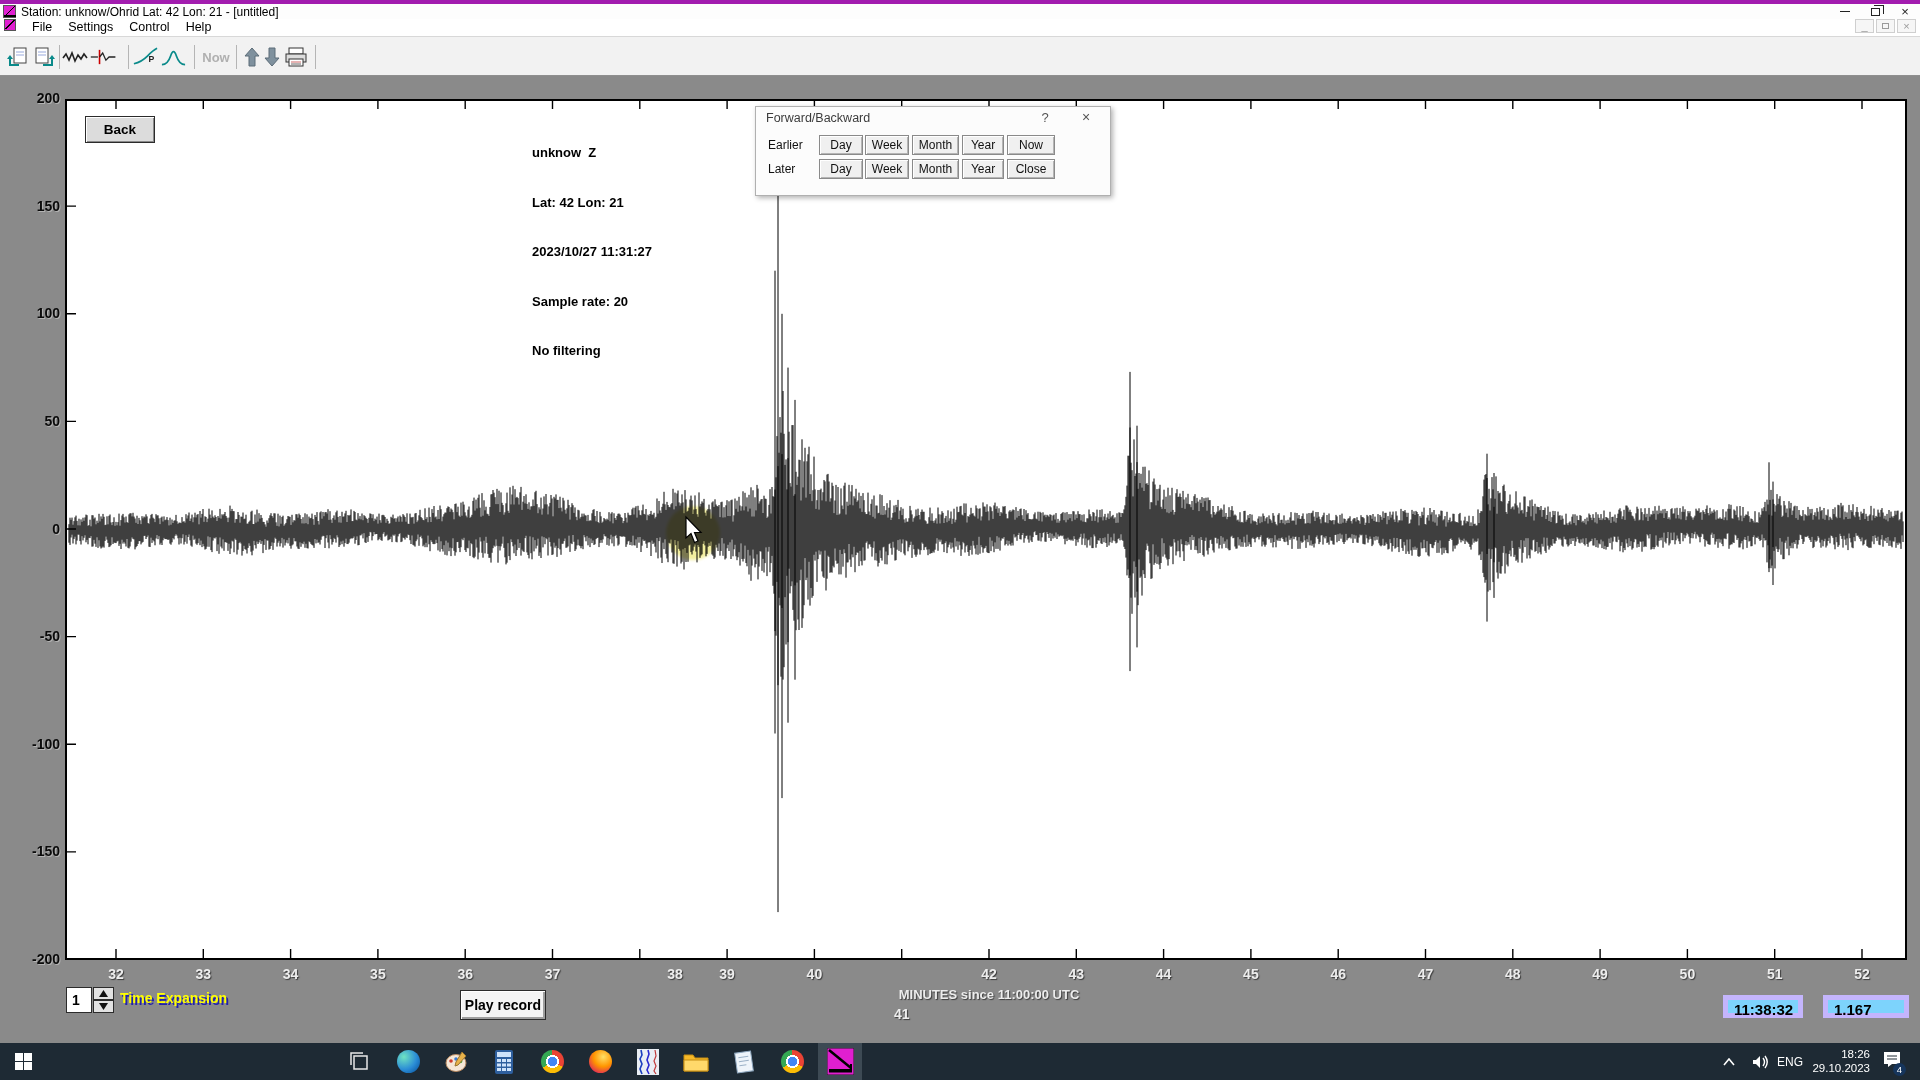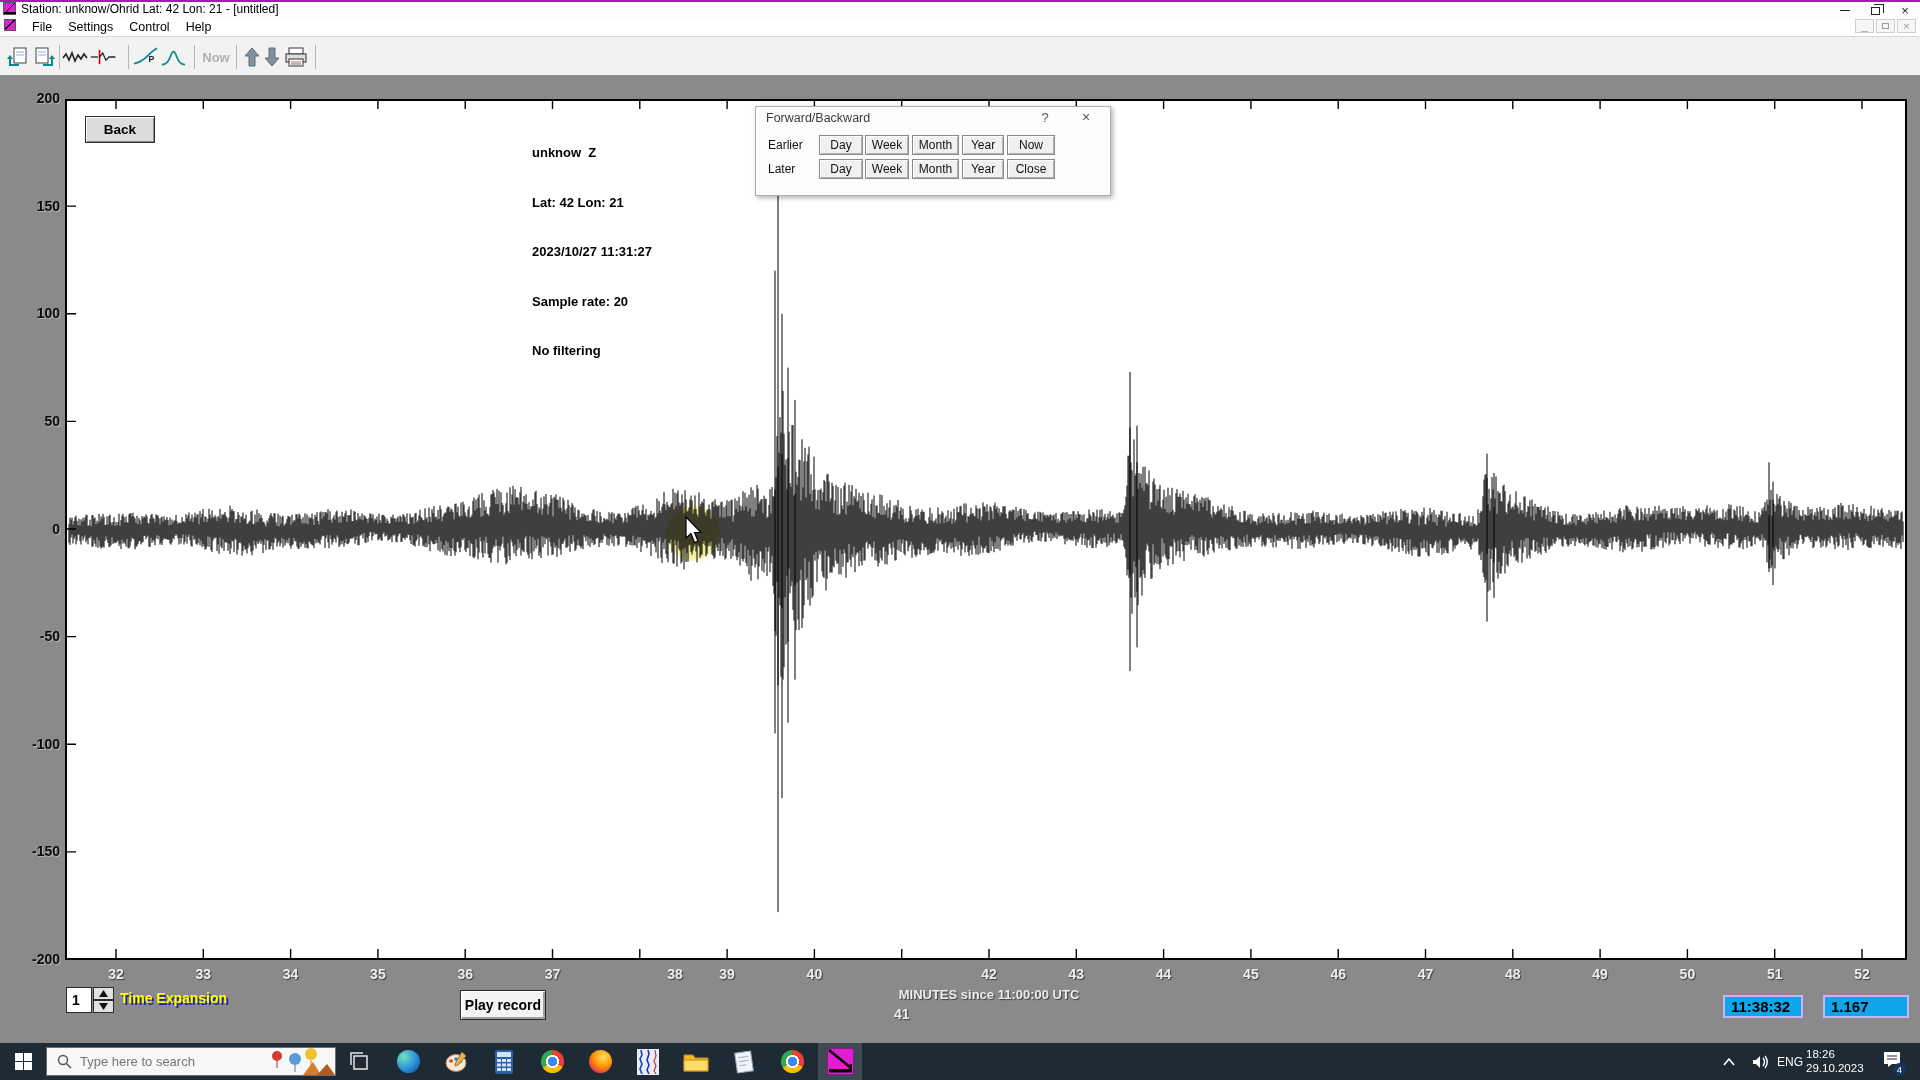--- a/index.html
+++ b/index.html
@@ -1,21 +1,21 @@
 <!DOCTYPE html>
 <html><head>
 <meta charset="utf-8">
 <style>
   * { margin:0; padding:0; box-sizing:border-box; }
   html,body { width:1920px; height:1080px; overflow:hidden; background:#8a8a8a;
               font-family:"Liberation Sans", sans-serif; }
 
   
   #title-bar { position:absolute; left:0; top:0; width:1920px; height:19px; background:#fdfdfd;
-               border-top:2px solid #a21caf; display:flex; font-size:12px; color:#000; }
+               border-top:4px solid #a21caf; display:flex; align-items:center; font-size:12px; color:#000; }
   #app-icon { width:13px; height:13px; margin:0 5px 0 3px; background:#e01fd0; position:relative; border:1px solid #555; }
   #app-icon::after { content:""; position:absolute; left:0; top:0; width:12px; height:10px;
                      background:linear-gradient(135deg, transparent 46%, #000 46%, #000 54%, transparent 54%); }
   #app-icon::before { content:""; position:absolute; left:0; bottom:0; width:12px; height:2px; background:#000; }
   .cap-btn { width:30px; height:17px; display:flex; align-items:center; justify-content:center;
              font-size:13px; color:#222; }
   #restore-glyph { width:9px; height:8px; border:1px solid #222; position:relative; background:#fdfdfd; }
   #restore-glyph::before { content:""; position:absolute; left:2px; top:-4px; width:9px; height:8px;
                            border:1px solid #222; border-bottom:none; border-left:none; }
   #min-glyph { width:10px; height:1px; background:#222; }
@@ -70,38 +70,38 @@
   #spin-value { position:absolute; left:66px; top:987px; width:26px; height:26px; border:1px solid #2b2b2b;
                 background:#fff; font-size:14px; font-weight:bold; padding-left:5px; font-family:"Liberation Sans",sans-serif; }
   .spin-btn { position:absolute; left:93px; width:21px; height:13px; background:#e2e2e2; border:1px solid #2b2b2b;
               display:flex; align-items:center; justify-content:center; }
   .spin-btn svg { display:block; }
   #time-expansion-label { position:absolute; left:120px; top:990px; font-size:14px; font-weight:bold; color:#ffff00;
                           text-shadow:2px 2px 0 #2222aa; }
   #play-record { position:absolute; left:460px; top:990px; width:86px; height:30px; background:#f4f4f4;
                  border:1px solid #2b2b2b; box-shadow:inset 1px 1px 0 #fff, inset -2px -2px 0 #9e9e9e;
                  font-size:14px; font-weight:bold; color:#000; text-align:center; line-height:28px; }
-  .value-box { position:absolute; top:995px; height:23px; background:#0ea5e9; border:2px solid #c4b5fd;
+  .value-box { position:absolute; top:995px; height:23px; background:#7dd3fc; border:5px solid #c4b5fd;
                font-size:15px; font-weight:bold; color:#000; padding:1px 0 0 6px; }
   #cursor-time-box { left:1723px; width:80px; }
   #cursor-value-box { left:1823px; width:86px; }
 
   
   #taskbar { position:absolute; left:0; top:1043px; width:1920px; height:37px; background:#1e2a34; }
   #start-button { position:absolute; left:0; top:0; width:46px; height:37px; display:flex; align-items:center; justify-content:center; }
   #search-box { position:absolute; left:46px; top:4px; width:290px; height:29px; background:#f7f7f7;
                 border:1px solid #6d6d6d; display:flex; align-items:center; }
   #search-box input { border:none; outline:none; background:transparent; font-size:13px; color:#444;
                       width:160px; font-family:"Liberation Sans",sans-serif; }
   #search-glyph { margin:0 8px 0 10px; }
   #search-art { margin-left:auto; height:27px; }
   .tb-icon { position:absolute; top:0; width:44px; height:37px; display:flex; align-items:center; justify-content:center; }
   #task-active { background:#3d4a54; }
   .tray-text { color:#fff; font-size:12px; }
-  #tray-clock { position:absolute; left:1806px; top:5px; width:64px; text-align:left; color:#fff;
+  #tray-clock { position:absolute; left:1806px; top:5px; width:64px; text-align:right; color:#fff;
                 font-size:11.5px; line-height:13.5px; }
   #tray-badge { position:absolute; right:-5px; bottom:-4px; width:13px; height:13px; border-radius:50%;
                 background:#16355c; color:#fff; font-size:9.5px; text-align:center; line-height:13px; }
 </style>
 </head>
 <body>
 
 <div id="title-bar">
   <span id="app-icon"></span>
   <span>Station: unknow/Ohrid Lat: 42 Lon: 21 - [untitled]</span>
@@ -297,37 +297,20 @@
 
 <div id="taskbar">
   <span id="start-button">
     <svg width="17" height="17">
         <rect x="0" y="0" width="8" height="8" fill="#fff"></rect>
         <rect x="9" y="0" width="8" height="8" fill="#fff"></rect>
         <rect x="0" y="9" width="8" height="8" fill="#fff"></rect>
         <rect x="9" y="9" width="8" height="8" fill="#fff"></rect>
       </svg>
   </span>
-  <span id="search-box">
-    <svg id="search-glyph" width="15" height="15" viewBox="0 0 15 15">
-        <circle cx="6" cy="6" r="4.5" fill="none" stroke="#555" stroke-width="1.5"></circle>
-        <line x1="9.5" y1="9.5" x2="14" y2="14" stroke="#555" stroke-width="1.5"></line>
-      </svg>
-    <input placeholder="Type here to search" style="">
-    <svg id="search-art" width="72" height="27" viewBox="0 0 72 27">
-      <circle cx="14" cy="8" r="5" fill="#d23b2e"></circle>
-        <line x1="14" y1="13" x2="14" y2="20" stroke="#a33"></line>
-      <circle cx="32" cy="11" r="6" fill="#5b9bd5"></circle>
-        <line x1="32" y1="17" x2="32" y2="24" stroke="#57a"></line>
-      <circle cx="48" cy="6" r="6" fill="#f0c030"></circle>
-        <line x1="48" y1="12" x2="48" y2="19" stroke="#b90"></line>
-      <path d="M40 27 L50 14 L58 27 Z" fill="#d97b29"></path>
-        <path d="M54 27 L64 16 L72 27 Z" fill="#b35a1f"></path>
-    </svg>
-  </span>
 
   <span class="tb-icon" style="left:338px">
     <svg width="20" height="20" viewBox="0 0 20 20">
         <rect x="4" y="4" width="13" height="13" fill="none" stroke="#e8e8e8" stroke-width="1.5"></rect>
         <path d="M1 13 L1 1 L13 1" fill="none" stroke="#e8e8e8" stroke-width="1.5"></path>
       </svg>
   </span>
   <span class="tb-icon" style="left:386px">
     <span style="width:23px;height:23px;border-radius:50%;background:radial-gradient(circle at 30% 30%, #6fe3c2, #2b8dd6 55%, #0c59a4 90%);"></span>
   </span>

